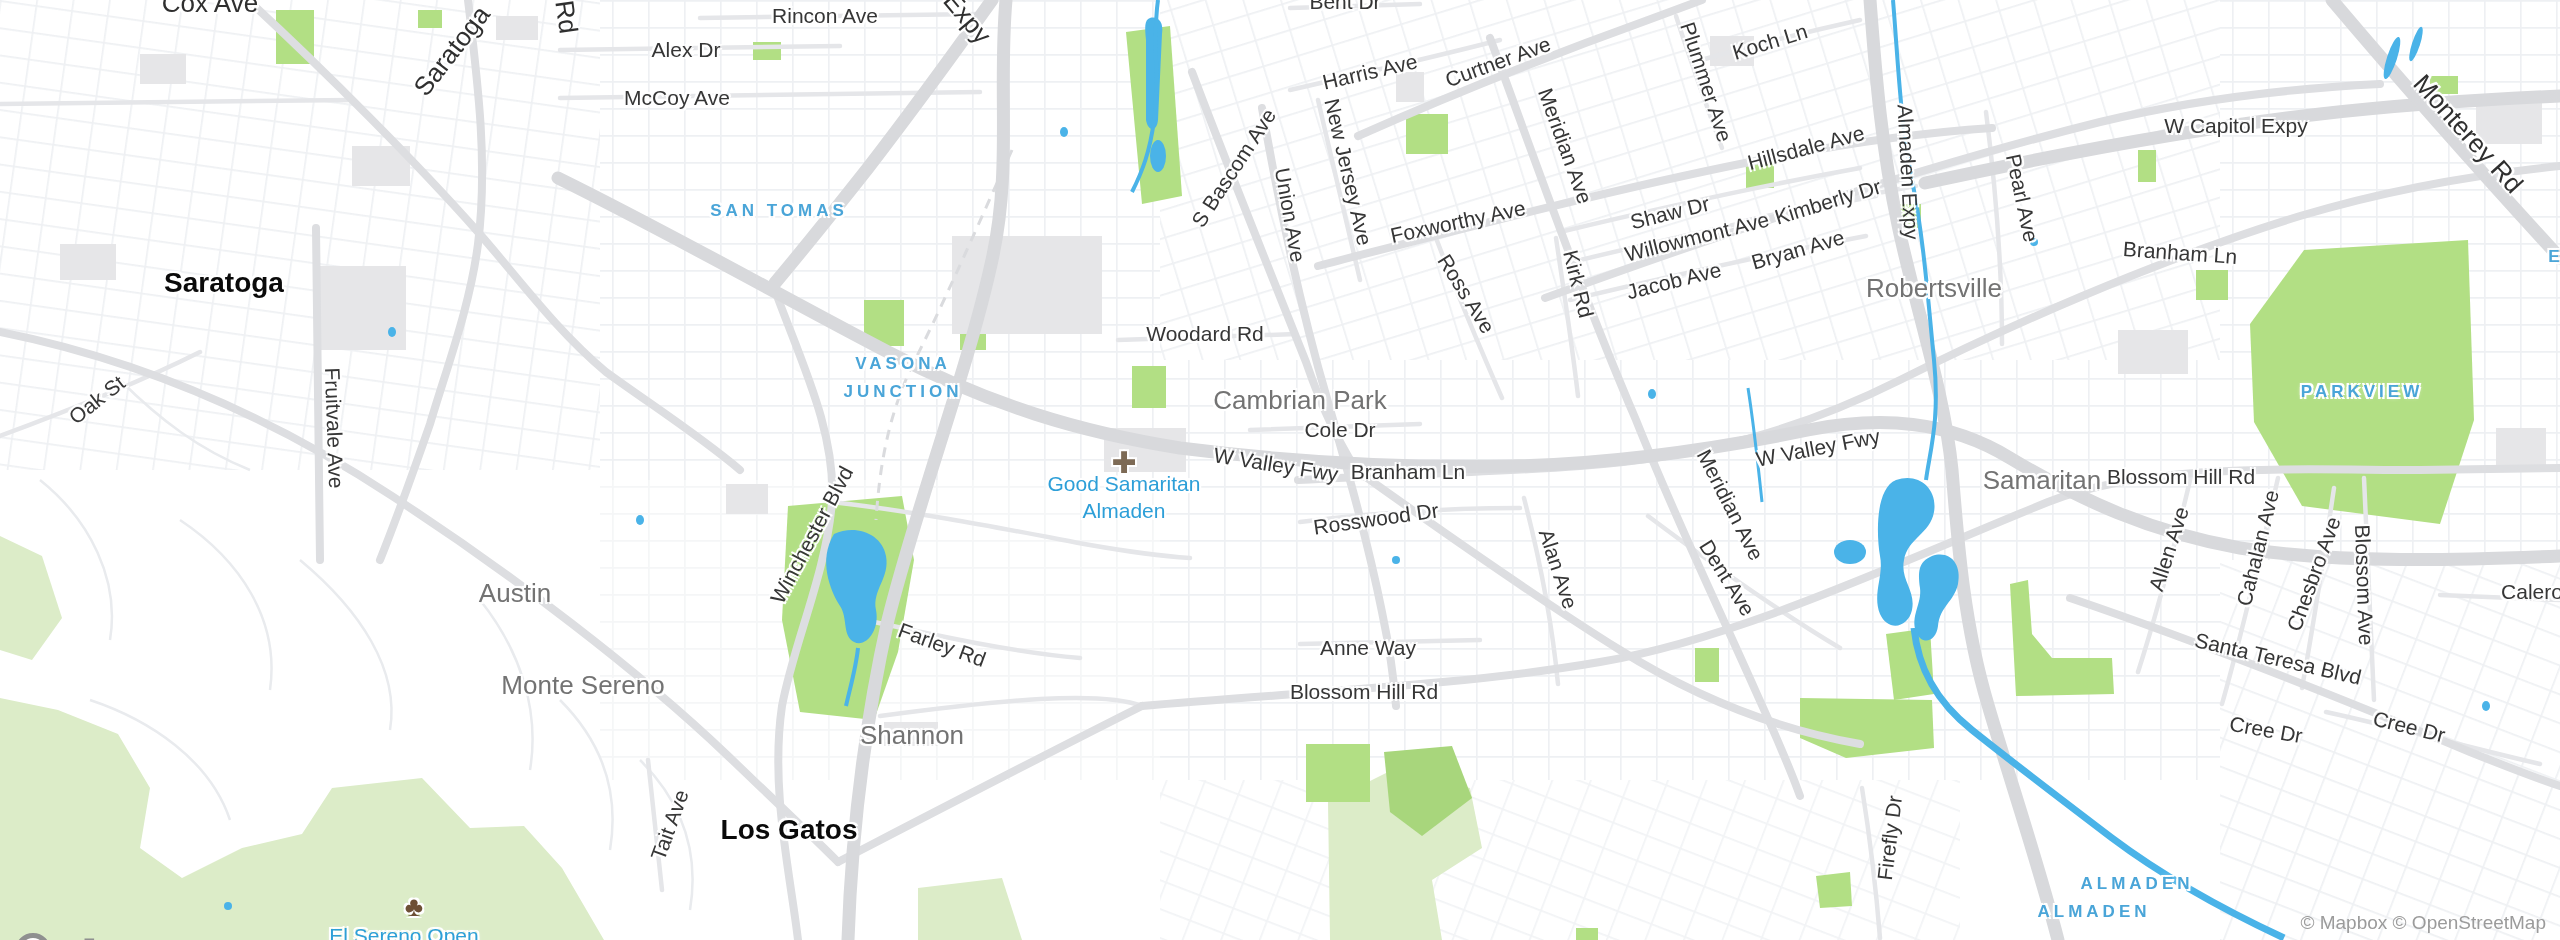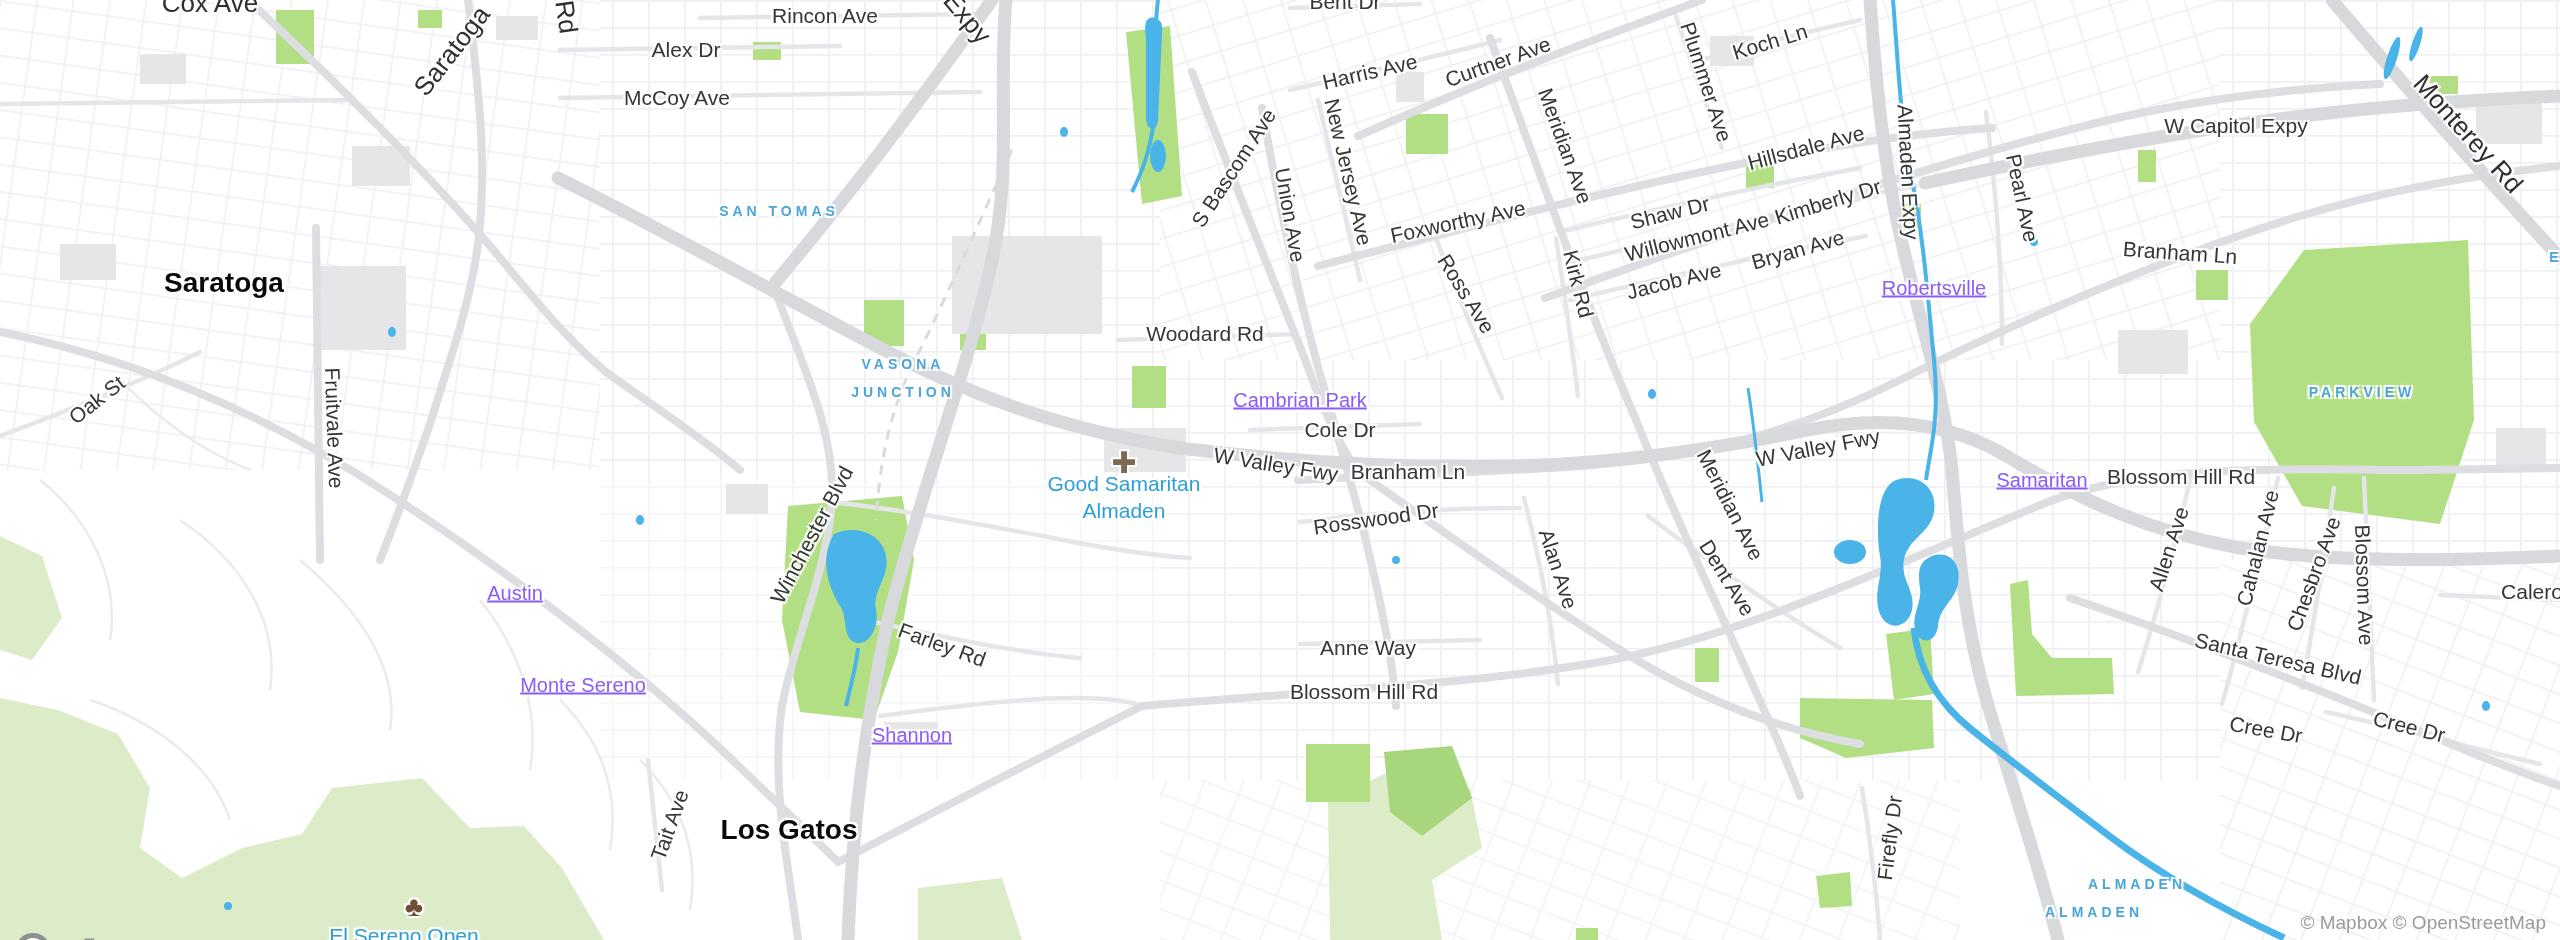--- a/index.html
+++ b/index.html
@@ -5,22 +5,22 @@
   html,body{margin:0;padding:0;background:#fff;}
   #map{position:relative;width:2560px;height:940px;overflow:hidden;background:#ffffff;
        font-family:"Liberation Sans",sans-serif;cursor:grab;}
   #map svg{position:absolute;left:0;top:0;}
   #labels{position:absolute;left:0;top:0;width:100%;height:100%;pointer-events:none;}
   .maplabel{position:absolute;white-space:nowrap;transform-origin:center;
     text-shadow:-2px -2px 0 #fff,2px -2px 0 #fff,-2px 2px 0 #fff,2px 2px 0 #fff,0 0 5px #fff;}
   .street{font-size:21px;color:#363636;font-weight:400;}
   .street-lg{font-size:26px;color:#2f2f2f;font-weight:400;}
   .city{font-size:28px;color:#0a0a0a;font-weight:600;}
-  .town{font-size:20px;color:#8b5cf6;font-weight:400;text-decoration:underline;}
-  .area{font-size:14px;color:#4aa5d8;font-weight:600;letter-spacing:4px;}
+  .town{font-size:26px;color:#737373;font-weight:400;}
+  .area{font-size:17px;color:#4aa5d8;font-weight:600;letter-spacing:4px;}
   .poi{font-size:21px;color:#2d9fd8;font-weight:500;}
   .mapicon{position:absolute;transform:translate(-50%,-50%);font-size:26px;
     text-shadow:-2px -2px 0 #fff,2px -2px 0 #fff,-2px 2px 0 #fff,2px 2px 0 #fff;}
   #logo{position:absolute;left:14px;bottom:8px;display:flex;align-items:center;gap:6px;}
   #attribution{position:absolute;right:14px;bottom:6px;font-size:19px;color:#9b9b9b;
     font-family:"Liberation Sans",sans-serif;}
 </style>
 </head>
 <body>
 

